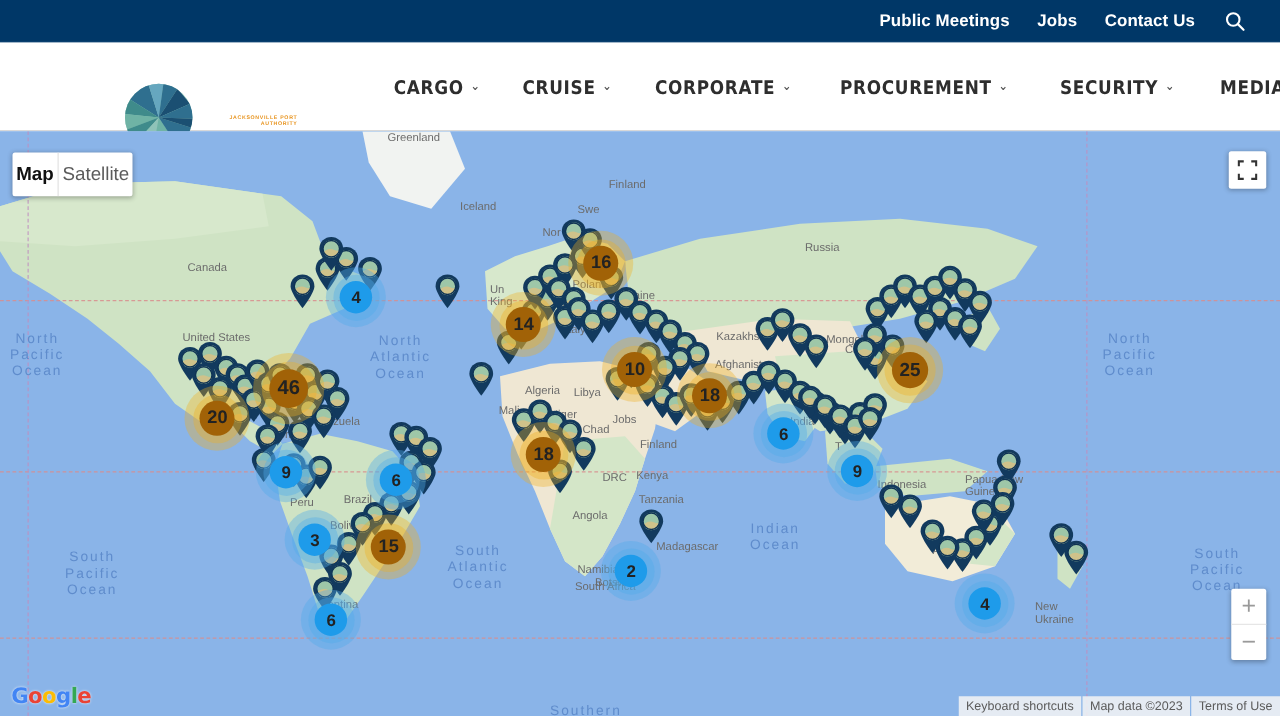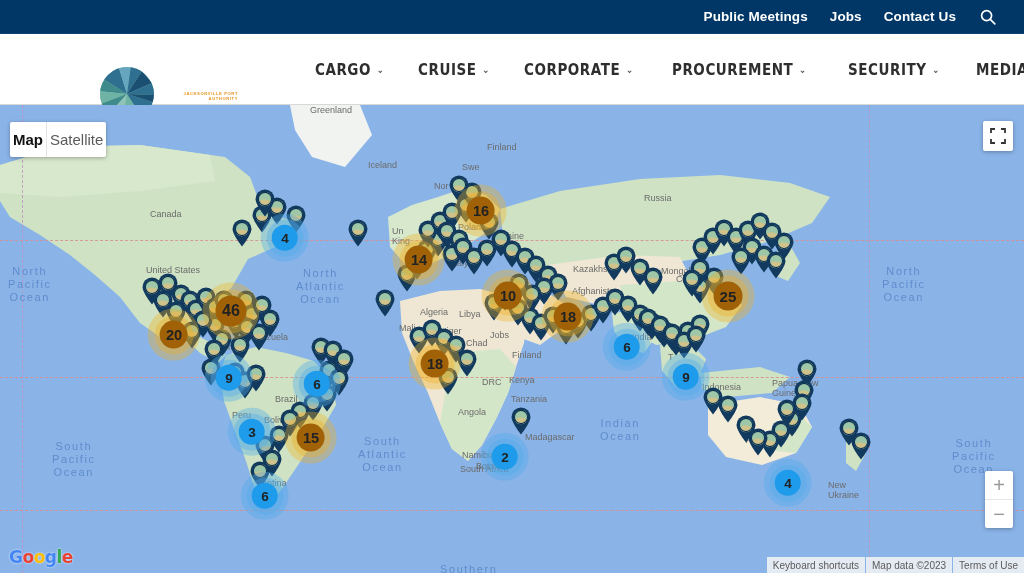--- a/index.html
+++ b/index.html
@@ -405,21 +405,21 @@
         <div class="map-label" style="left: 511px; top: 289px; white-space: pre;">Tanzania</div>
         <div class="map-label" style="left: 458px; top: 302px; white-space: pre;">Angola</div>
         <div class="map-label" style="left: 462px; top: 345px; white-space: pre;">Namibia</div>
         <div class="map-label" style="left: 476px; top: 356px; white-space: pre;">Botswa</div>
         <div class="map-label" style="left: 460px; top: 359px; white-space: pre;">South Africa</div>
         <div class="map-label" style="left: 525px; top: 327px; white-space: pre;">Madagascar</div>
         <div class="map-label" style="left: 246px; top: 227px; white-space: pre;">Venezuela</div>
         <div class="map-label" style="left: 223px; top: 237px; white-space: pre;">ombia</div>
         <div class="map-label" style="left: 275px; top: 289px; white-space: pre;">Brazil</div>
         <div class="map-label" style="left: 264px; top: 310px; white-space: pre;">Bolivia</div>
-        <div class="map-label" style="left: 232px; top: 305px; white-space: pre;">Peru</div>
+        <div class="map-label" style="left: 232px; top: 292px; white-space: pre;">Peru</div>
         <div class="map-label" style="left: 262px; top: 373px; white-space: pre;">entina</div>
         <div class="map-label" style="left: 702px; top: 277px; white-space: pre;">Indonesia</div>
         <div class="map-label" style="left: 772px; top: 273px; white-space: pre;">Papua New
 Guinea</div>
         <div class="map-label" style="left: 746px; top: 330px; white-space: pre;">Australia</div>
         <div class="map-label" style="left: 828px; top: 375px; white-space: pre;">New
 Ukraine</div>
         <div class="map-label" style="left: 668px; top: 247px; white-space: pre;">T</div>
       </div>
     <div id="map-ocean-labels">

